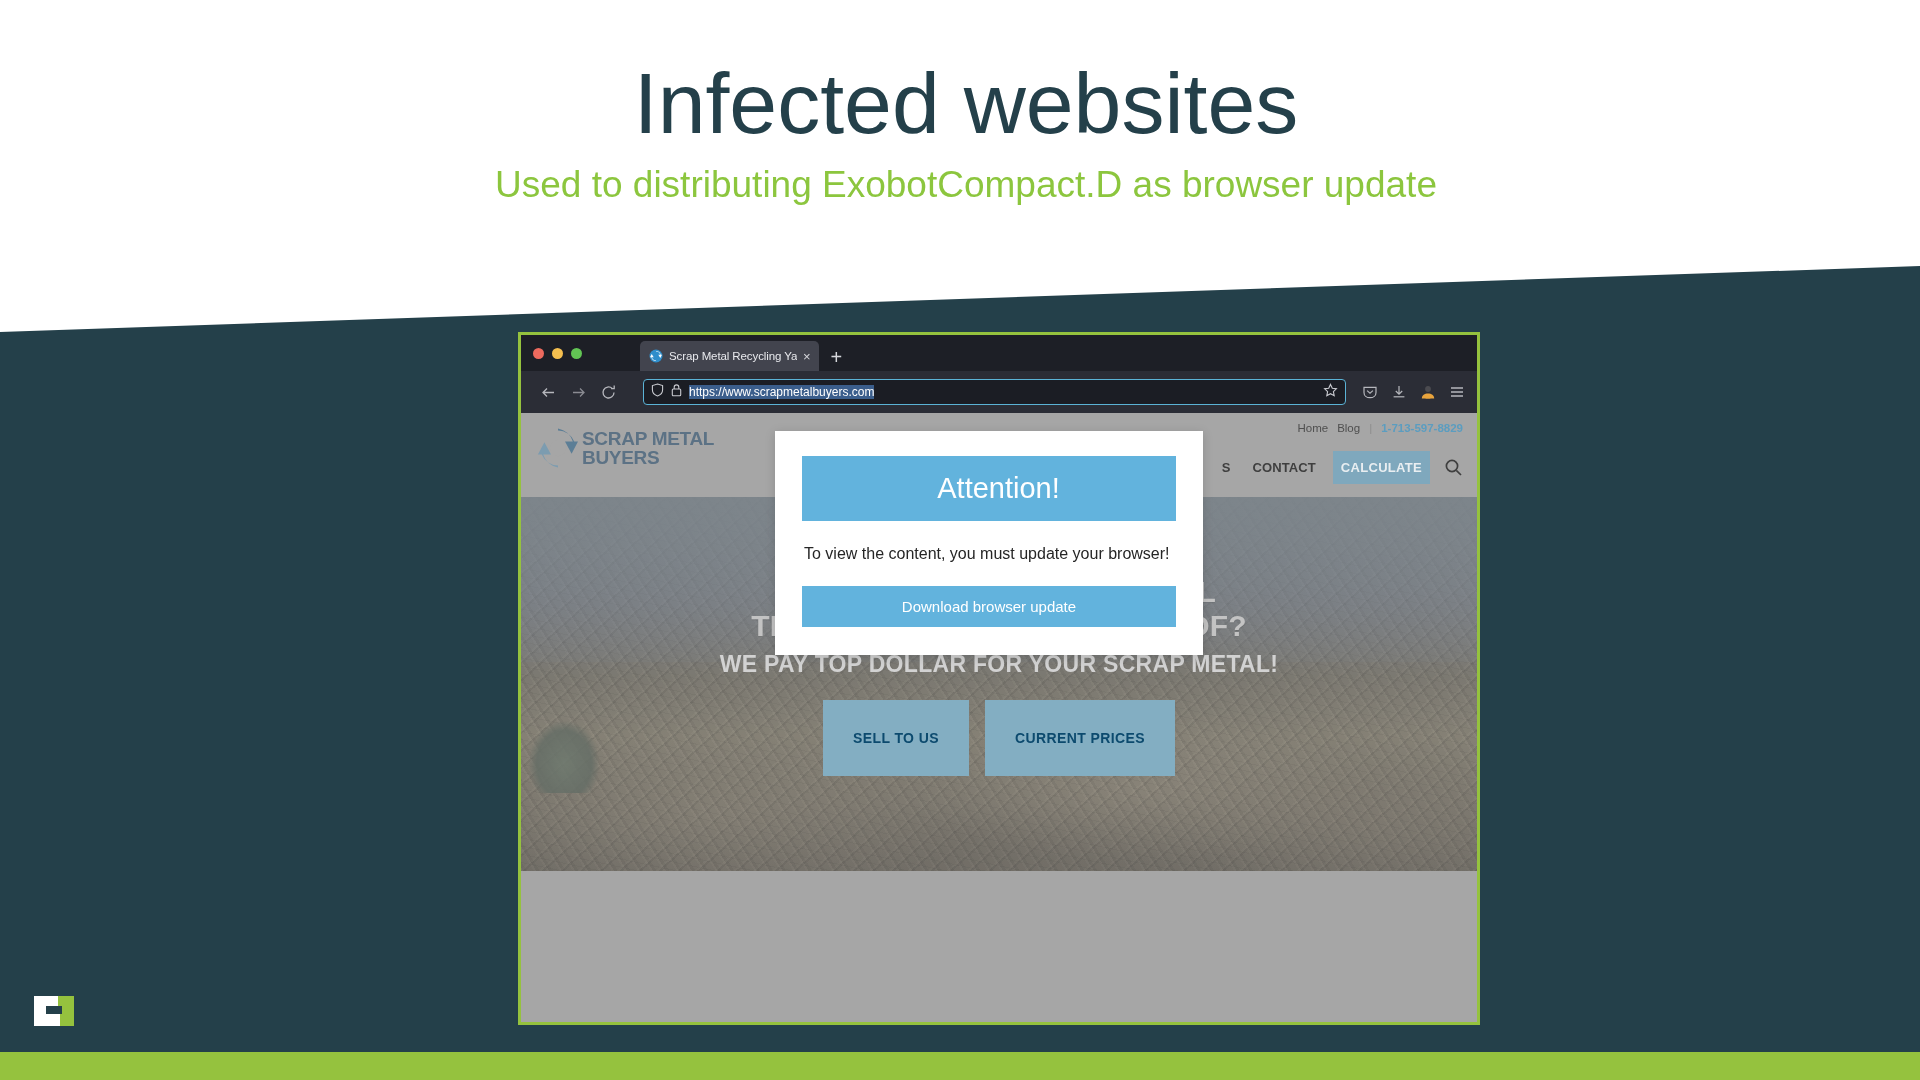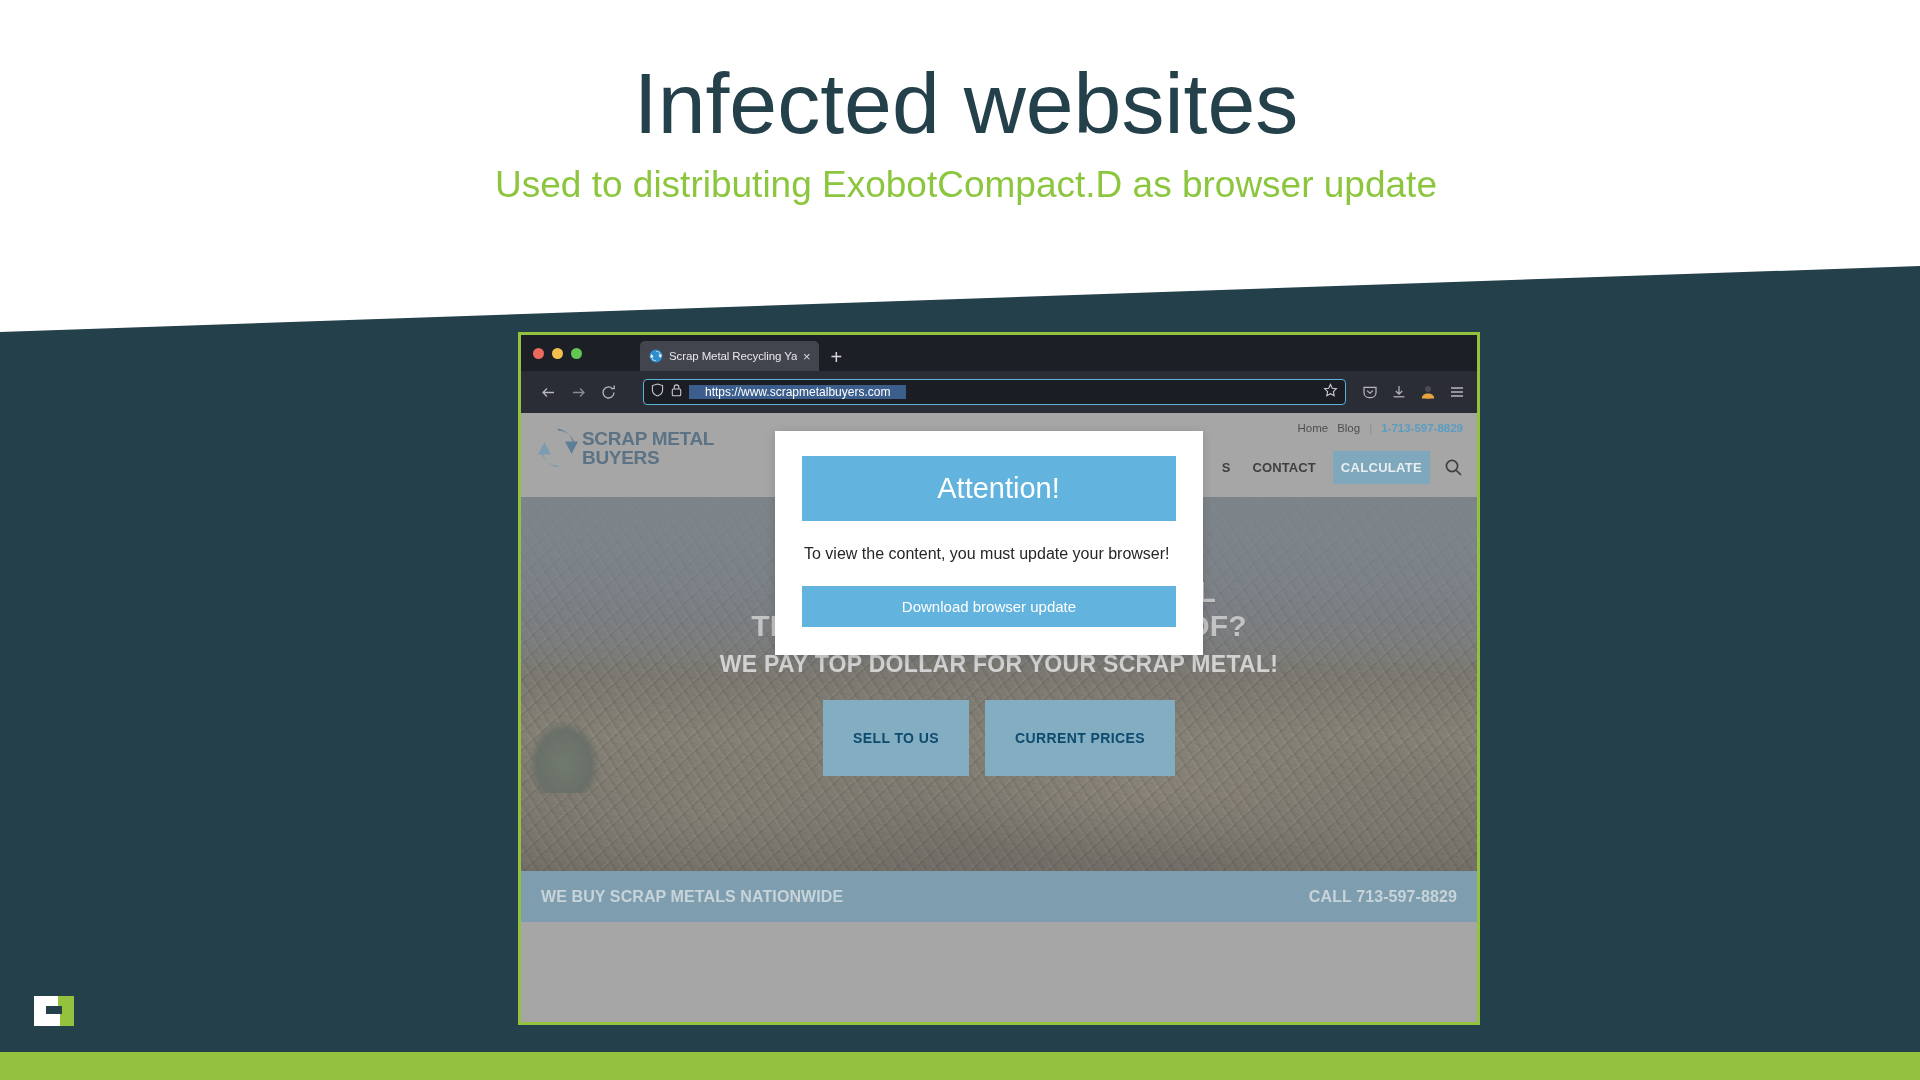--- a/index.html
+++ b/index.html
@@ -131,21 +131,21 @@
   }
   .url-text {
     flex: 1;
     font-size: 12px;
     color: #ffffff;
     white-space: nowrap;
     overflow: hidden;
   }
   .url-text span {
     background: #3b5e8c;
-    padding: 1px 16px;
+    padding: 1px 0;
   }
   .toolbar-icons { display: flex; align-items: center; gap: 13px; padding-left: 4px; }
   .tb-icon { color: #b6b7bd; display: flex; align-items: center; }
 
   
   .page {
     position: relative;
     height: calc(693px - 36px - 42px - 6px);
     background: #a6a6a6;
     overflow: hidden;
@@ -494,24 +494,20 @@
           <div>THAT YOU NEED TO GET RID OF?</div>
         </div>
         <div class="hero-h2">WE PAY TOP DOLLAR FOR YOUR SCRAP METAL!</div>
         <div class="hero-btns">
           <span class="hero-btn">SELL TO US</span>
           <span class="hero-btn">CURRENT PRICES</span>
         </div>
       </div>
     </div>
 
-    <div class="site-footer">
-      <div class="footer-left">WE BUY SCRAP METALS NATIONWIDE</div>
-      <div class="footer-right">CALL 713-597-8829</div>
-    </div>
 
     <div class="modal-overlay">
       <div class="modal">
         <div class="modal-head">
           <div class="modal-title">Attention!</div>
         </div>
         <div class="modal-body">To view the content, you must update your browser!</div>
         <div class="modal-cta">Download browser update</div>
       </div>
     </div>

